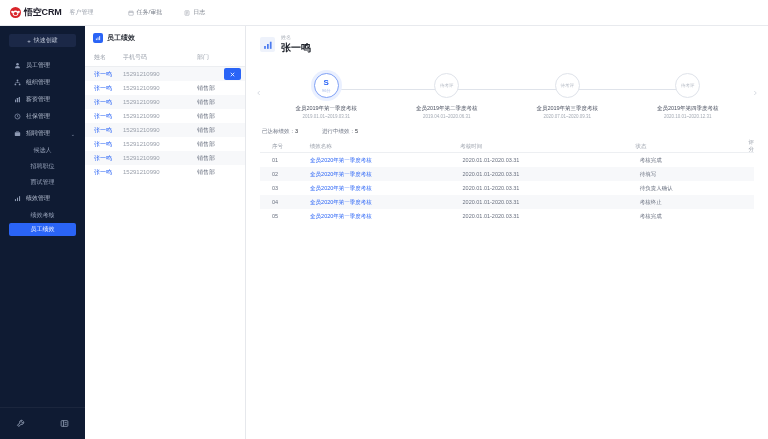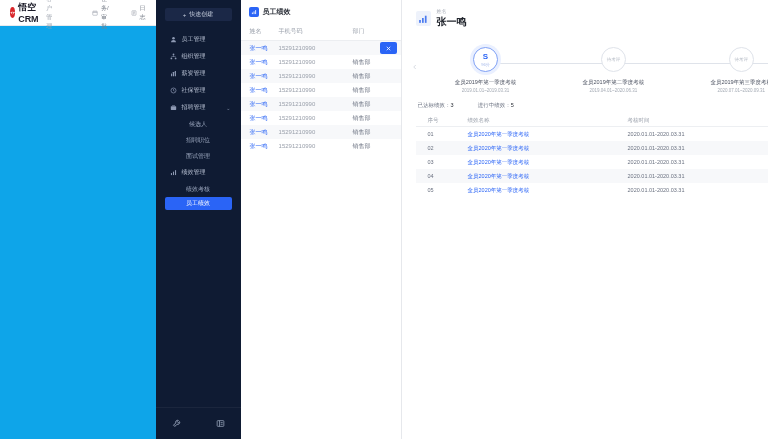--- a/index.html
+++ b/index.html
@@ -4,21 +4,21 @@
 <style>
   * { margin:0; padding:0; box-sizing:border-box; }
   html,body { width:768px; height:439px; overflow:hidden; }
   body {
     font-family:"Liberation Sans","DejaVu Sans",sans-serif;
     font-size:6px;
     background:#f0f2f5;
     color:#333;
     -webkit-font-smoothing:antialiased;
   }
-  .app { width:768px; height:439px; display:flex; flex-direction:row; background:#0ea5e9; }
+  .app { width:768px; height:439px; display:flex; flex-direction:column; background:#fde047; }
 
   
   .topbar {
     height:26px; background:#ffffff; display:flex; align-items:center;
     padding:0 10px; border-bottom:1px solid #e8eaee; flex:0 0 26px;
   }
   .logo-wrap { display:flex; align-items:center; gap:3px; }
   .logo-mark {
     width:11px; height:11px; border-radius:50%;
     background:#d9252a; display:flex; align-items:center; justify-content:center;

